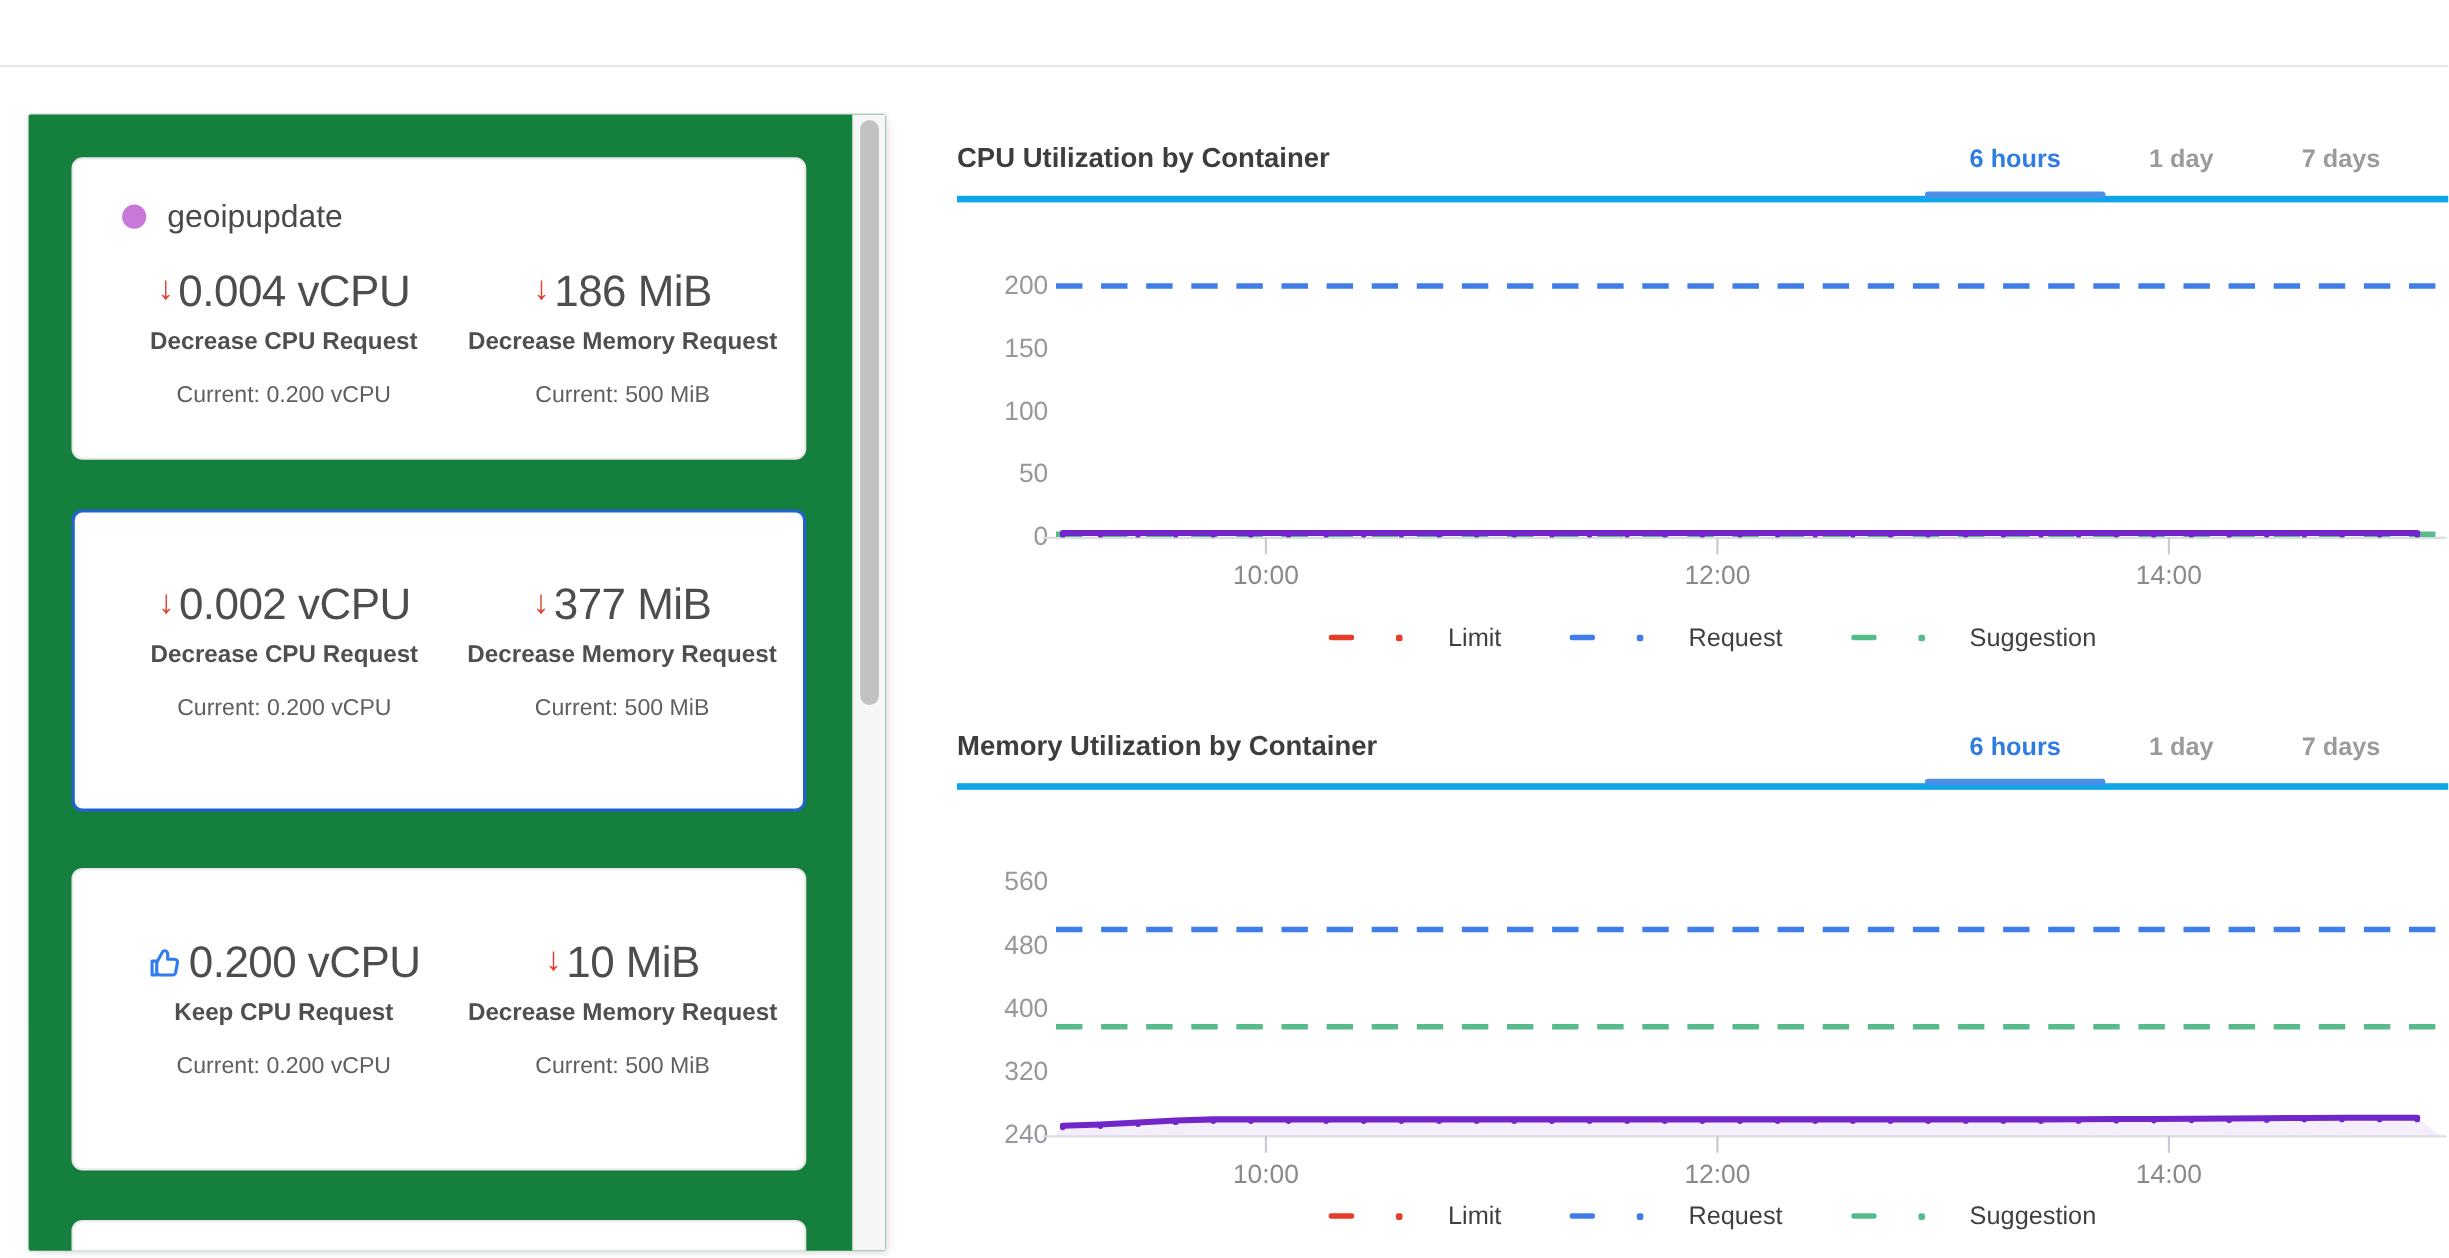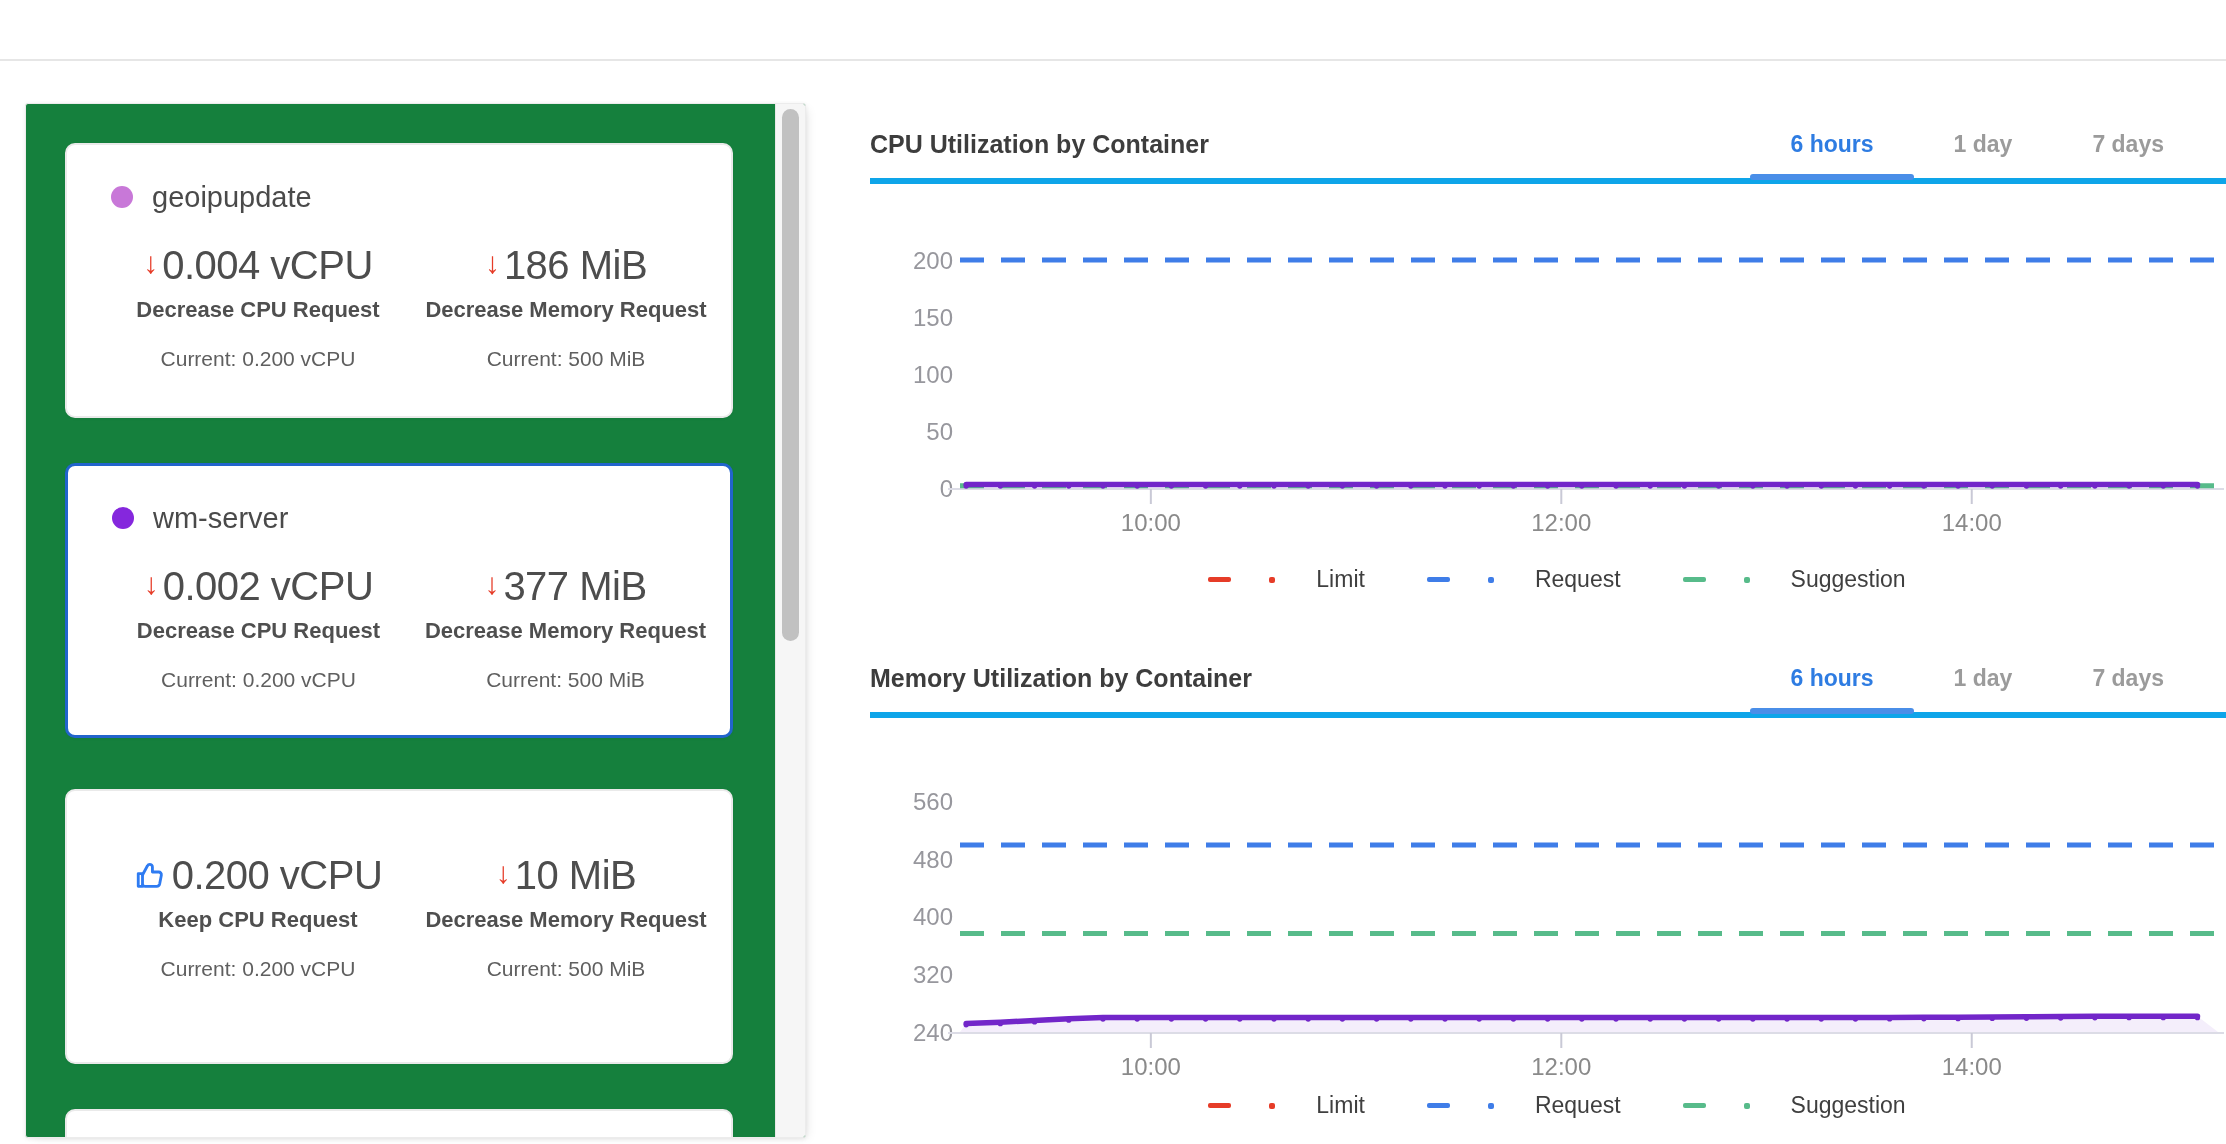--- a/index.html
+++ b/index.html
@@ -90,24 +90,20 @@
               <div class="rec-value-line">
                 <span class="rec-icon arrow-down-glyph">↓</span>
                 <span class="rec-value">186 MiB</span>
               </div>
               <div class="rec-action">Decrease Memory Request</div>
               <div class="rec-current">Current: 500 MiB</div>
             </div>
           </div>
         </div>
         <div class="container-card selected" style="top: 359px;">
-          <div class="card-title-row">
-            <span class="container-dot" style="background:#8527dd"></span>
-            <span class="container-name">wm-server</span>
-          </div>
           <div class="recs-row">
             <div class="rec-col">
               <div class="rec-value-line">
                 <span class="rec-icon arrow-down-glyph">↓</span>
                 <span class="rec-value">0.002 vCPU</span>
               </div>
               <div class="rec-action">Decrease CPU Request</div>
               <div class="rec-current">Current: 0.200 vCPU</div>
             </div>
             <div class="rec-col">

